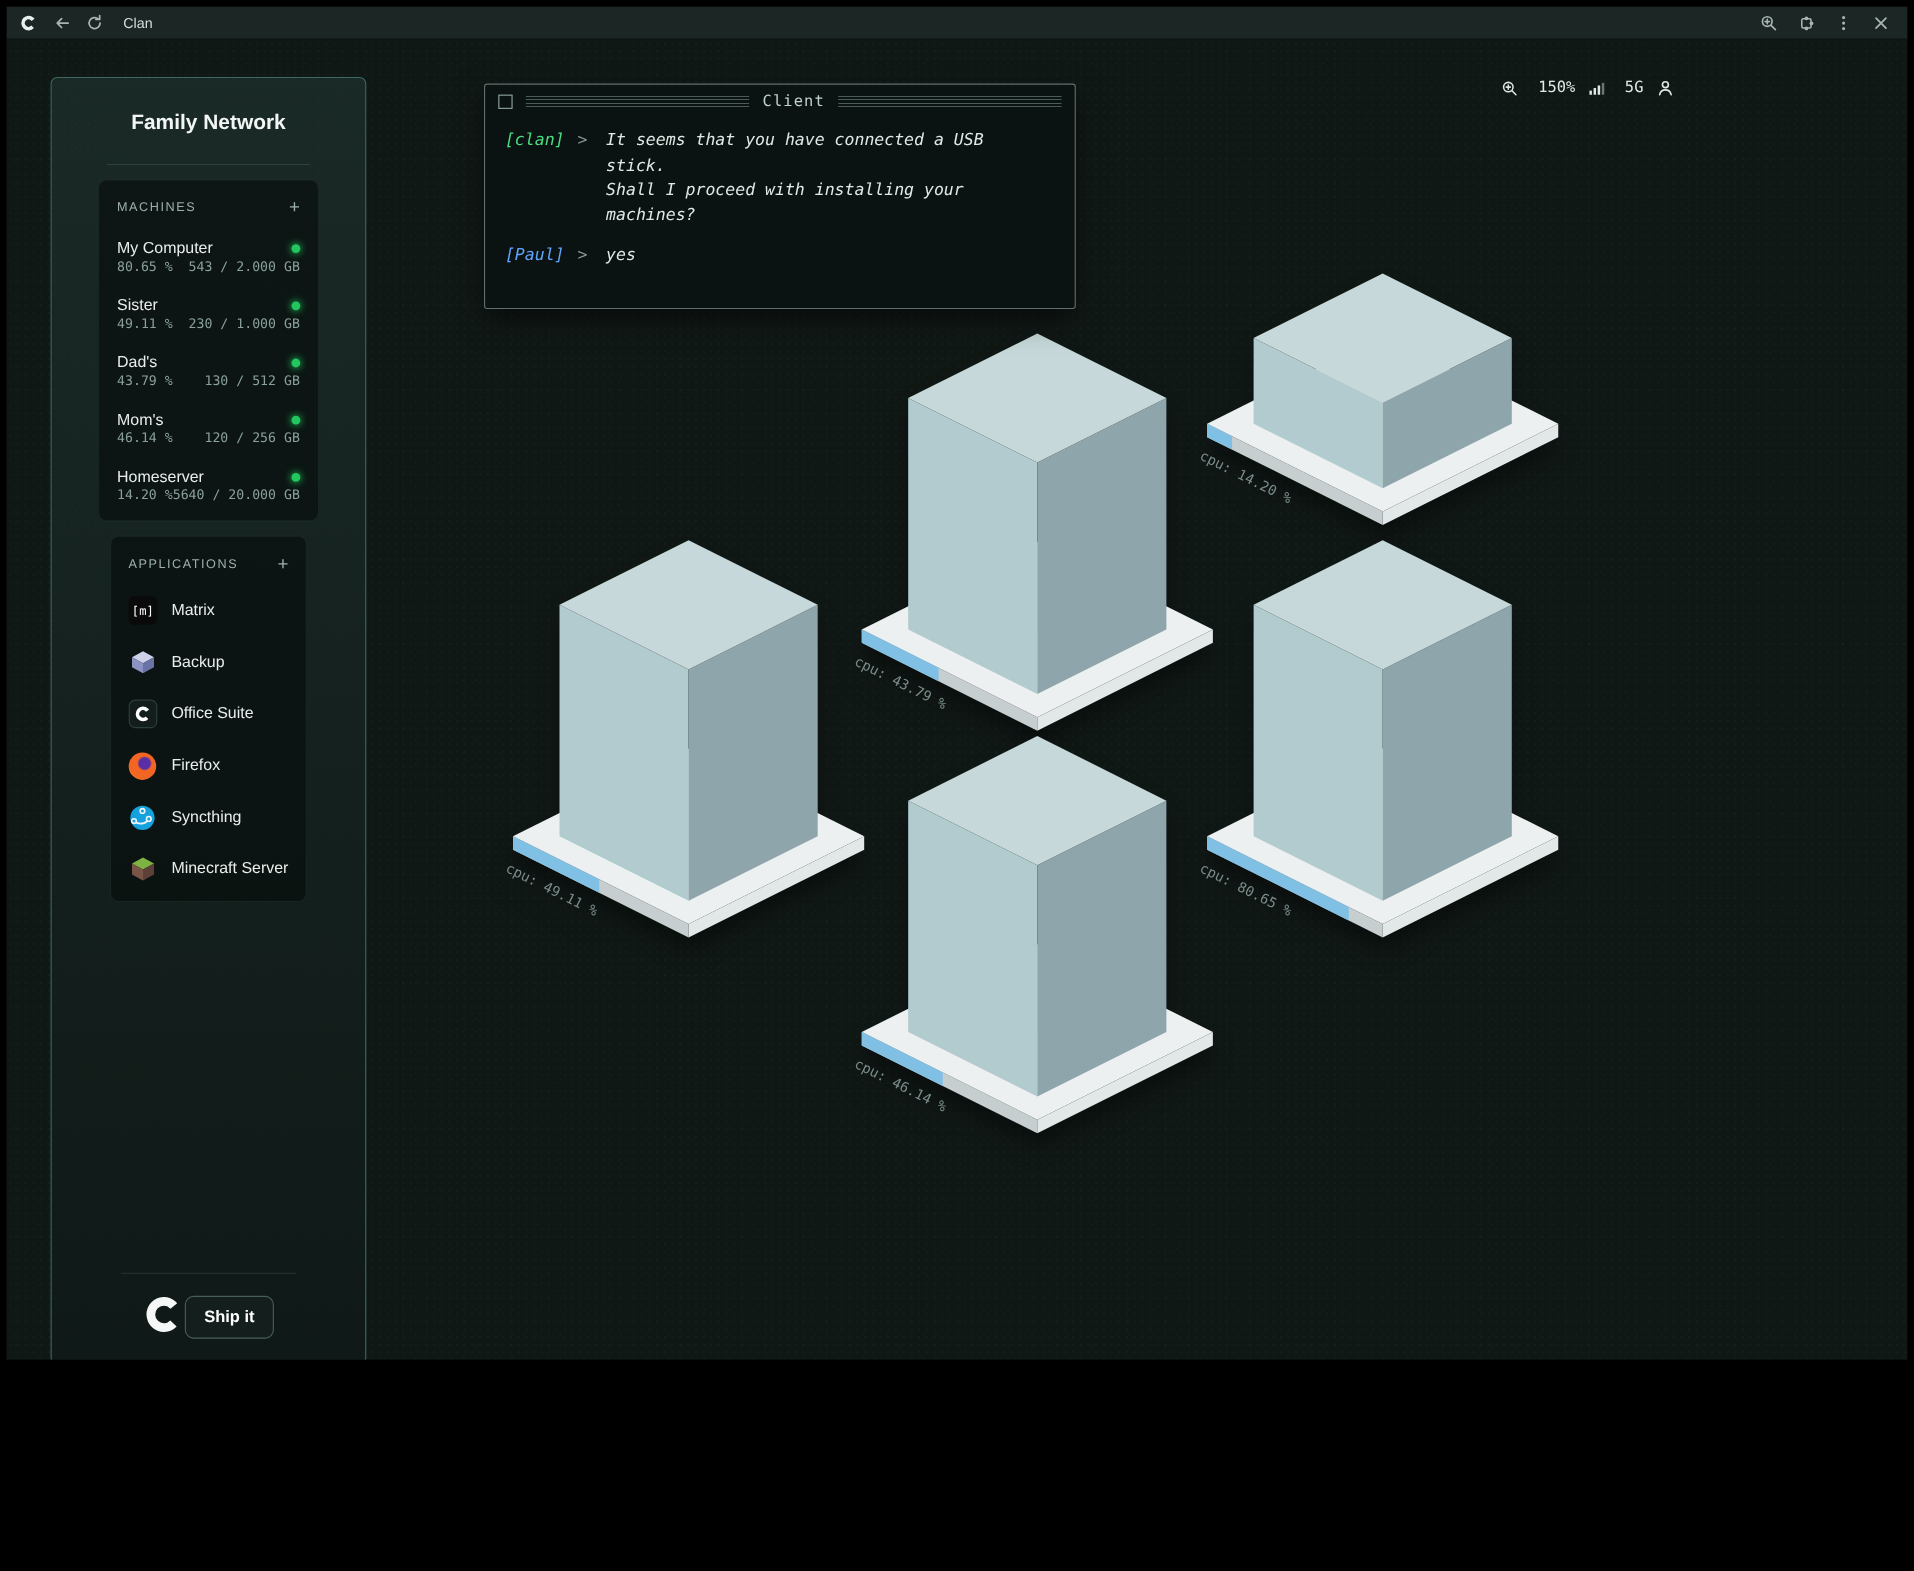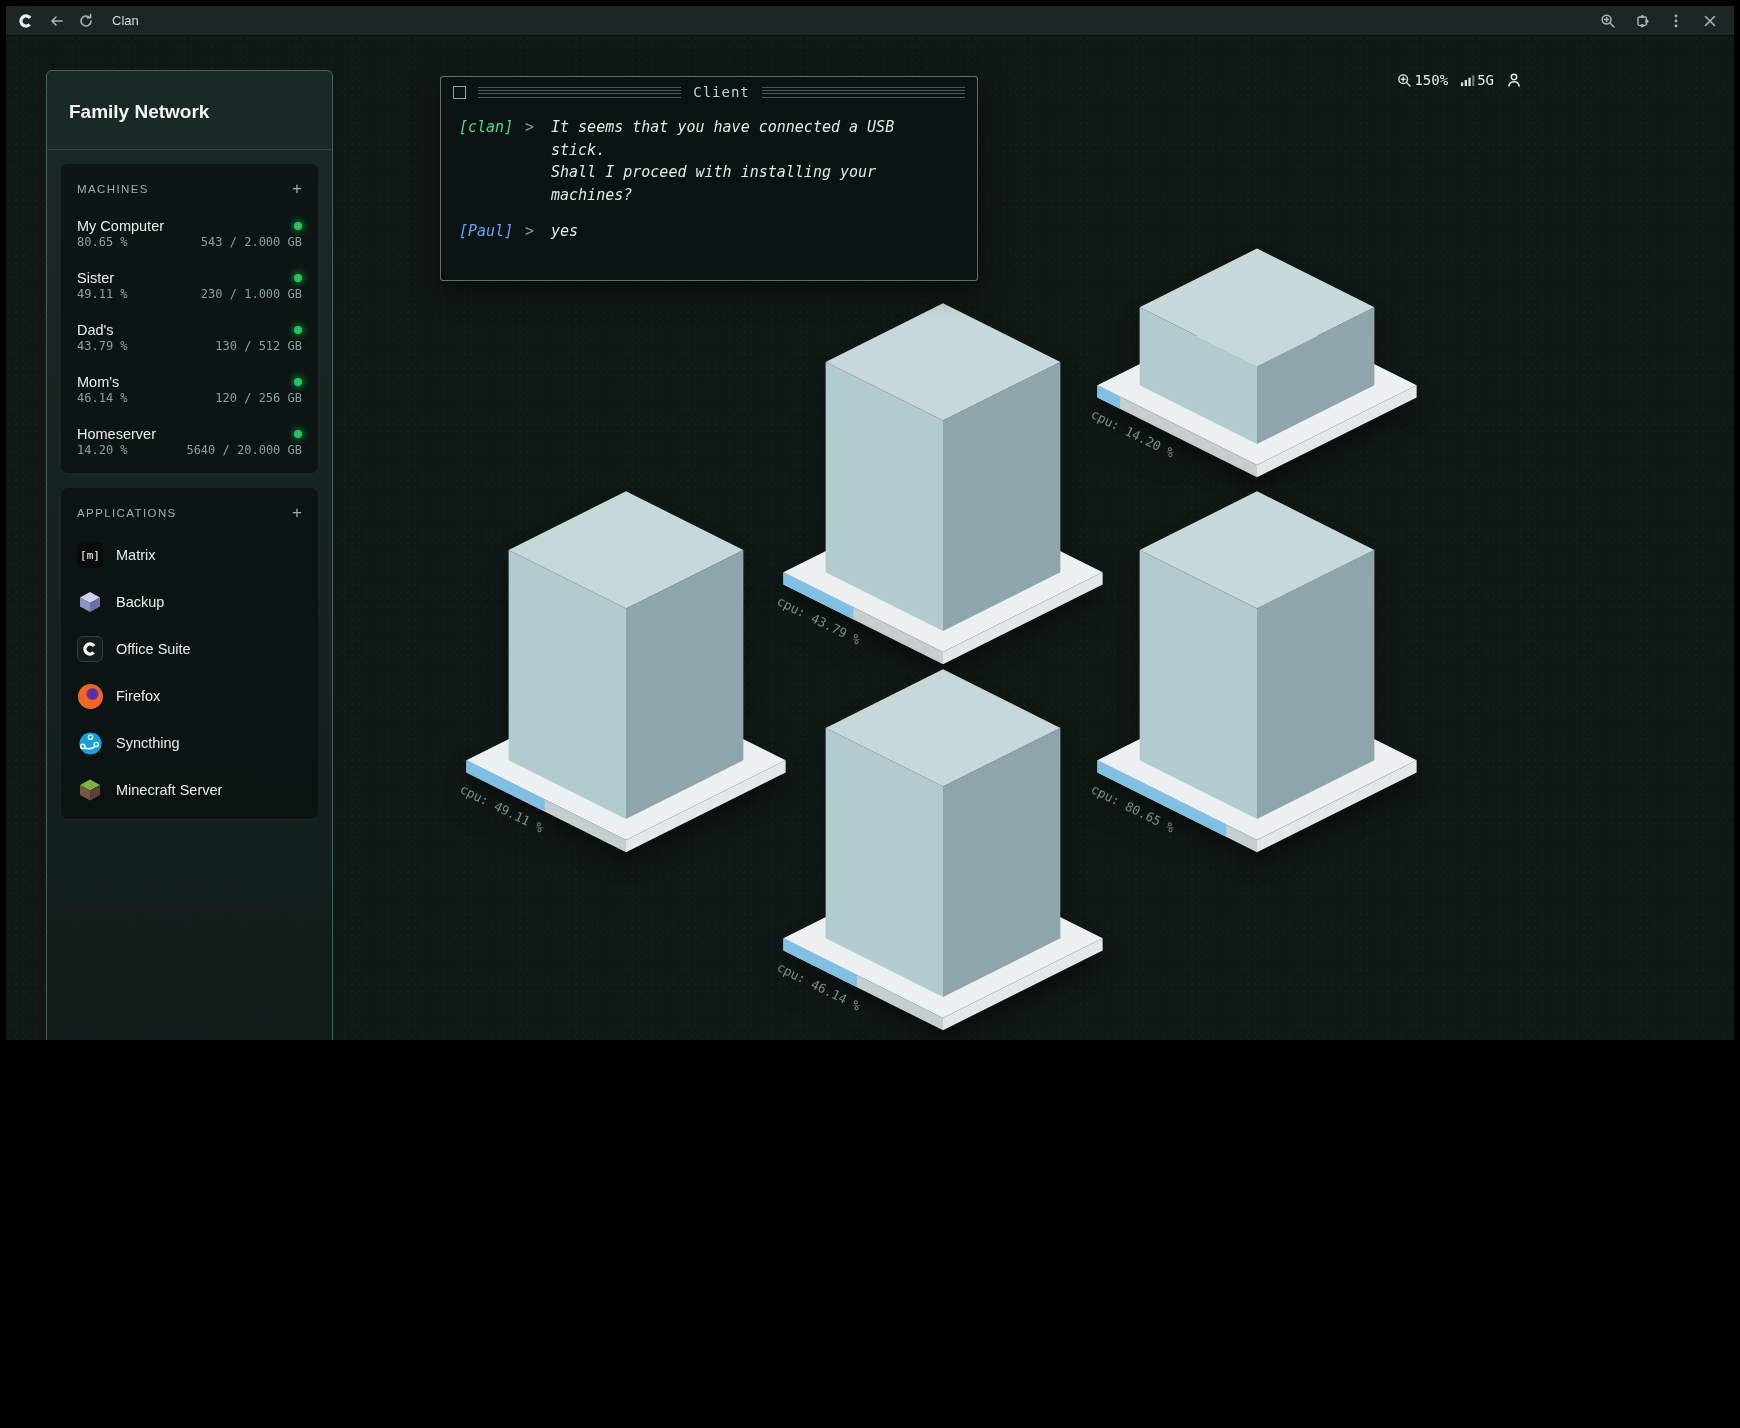--- a/index.html
+++ b/index.html
@@ -1,18 +1,18 @@
 <!DOCTYPE html>
 <html style="--status-green: #22c55e; --clan-green: #4ade80; --paul-blue: #60a5fa; --sidebar-border: #3c6a60; --cube-top: #c6d8d9; --cube-left: #b2cbce; --cube-right: #8ea6ab; --platform-top: #edf0f0; --platform-left: #c6ced0; --platform-right: #e2e8e8; --progress: #7fc0e4;"><head>
 <meta charset="utf-8">
 <style>
   * { margin:0; padding:0; box-sizing:border-box; }
   html,body { width:1740px; height:1428px; background:#000; overflow:hidden;
               font-family:"Liberation Sans","DejaVu Sans",sans-serif; }
-  .window { position:absolute; left:6px; top:6px; width:1728px; height:1034px;
+  .window { position:absolute; left:6px; top:6px; width:1728px; height:1230px;
             background:#101816; overflow:hidden; }
 
   
   .chrome { position:absolute; left:0; top:0; width:100%; height:30px;
             background:#1b2625; display:flex; align-items:center; gap:14px;
             padding:0 12px; border-bottom:1px solid #0b100f; }
   .chrome svg { display:block; }
   .chrome-icon { color:#a7b6b2; width:16px; height:16px; cursor:pointer; }
   .tab-title { color:#d4dedb; font-size:13px; margin-left:4px; }
   .chrome-right { margin-left:auto; display:flex; align-items:center; gap:18px; padding-right:4px; }
@@ -24,27 +24,27 @@
                radial-gradient(rgba(255,255,255,0.022) 1px, transparent 1px),
                radial-gradient(rgba(255,255,255,0.014) 1px, transparent 1px);
              background-size:7px 7px, 11px 11px;
              background-position:0 0, 3px 5px; }
 
   
   .status-indicators { position:absolute; top:36px; right:212px; display:flex;
                        align-items:center; gap:12px; color:#e2e9e7;
                        font-family:"DejaVu Sans Mono",monospace; font-size:14px; }
   .status-indicators svg { display:block; color:#dfe7e5; }
-  .ind-group { display:flex; align-items:center; gap:2px; }
+  .ind-group { display:flex; align-items:center; gap:18px; }
 
   
   .sidebar { position:absolute; left:40px; top:34px; width:287px; height:1170px;
              border:1px solid var(--sidebar-border,#3c6a60); border-radius:6px;
              background:linear-gradient(180deg, rgba(34,56,51,0.55), rgba(15,25,23,0.75));
-             display:flex; flex-direction:column; overflow:hidden; }
+             display:flex; flex-direction:column; overflow:hidden;align-items:center; }
   .sidebar-title { padding:30px 22px 26px; font-size:19px; font-weight:600; color:#f2f6f5;
                    border-bottom:1px solid rgba(110,150,140,0.22); }
   .section-box { margin:13px 13px 0; background:rgba(8,15,14,0.72);
                  border:1px solid rgba(70,100,92,0.22); border-radius:8px; padding:16px; }
   .section-head { display:flex; justify-content:space-between; align-items:center; }
   .section-label { color:#9cb0ab; font-size:11.5px; letter-spacing:1.4px; }
   .section-add { color:#9cb0ab; font-size:17px; line-height:1; cursor:pointer; }
 
   .machine { margin-top:21px; cursor:pointer; }
   .machine:first-of-type { margin-top:18px; }

